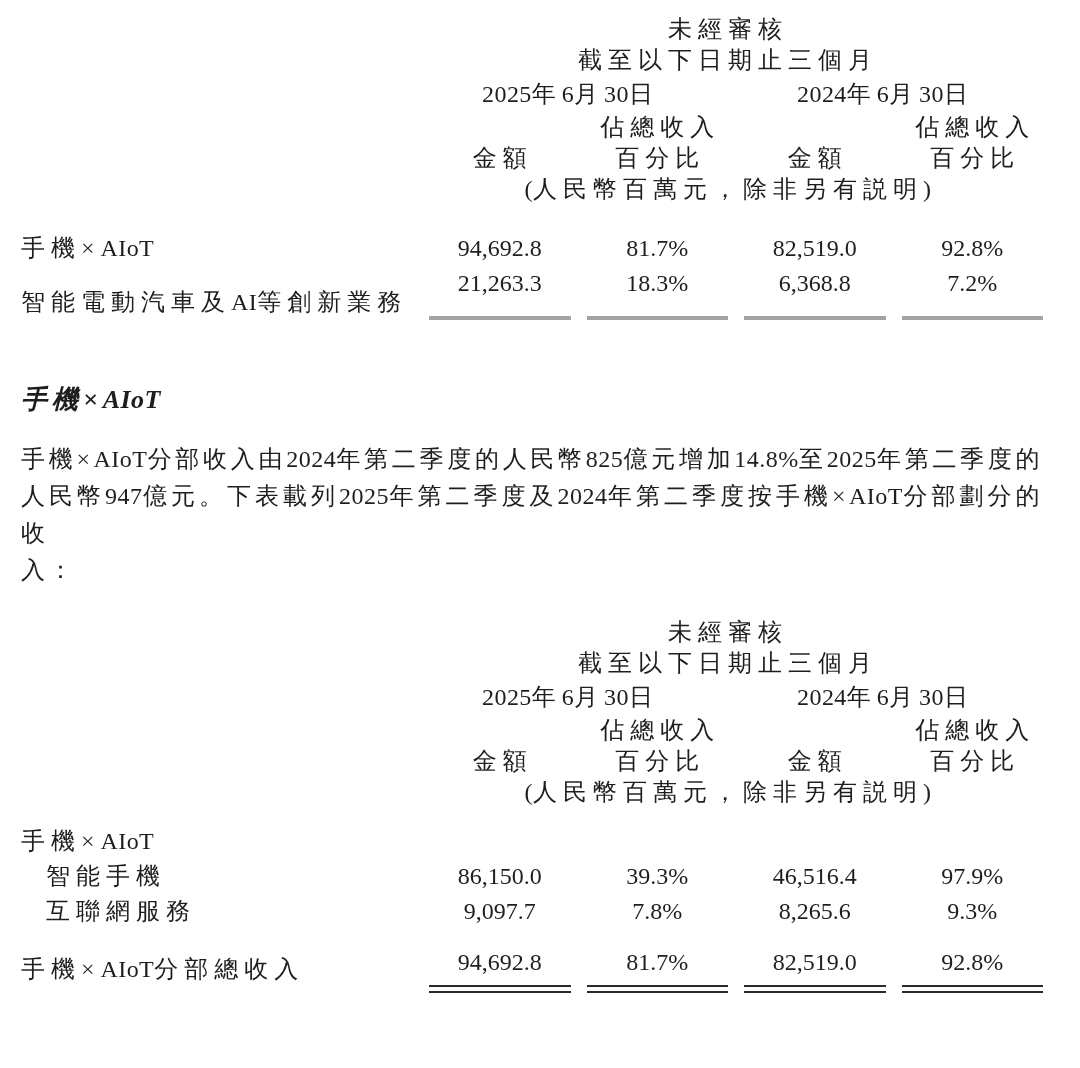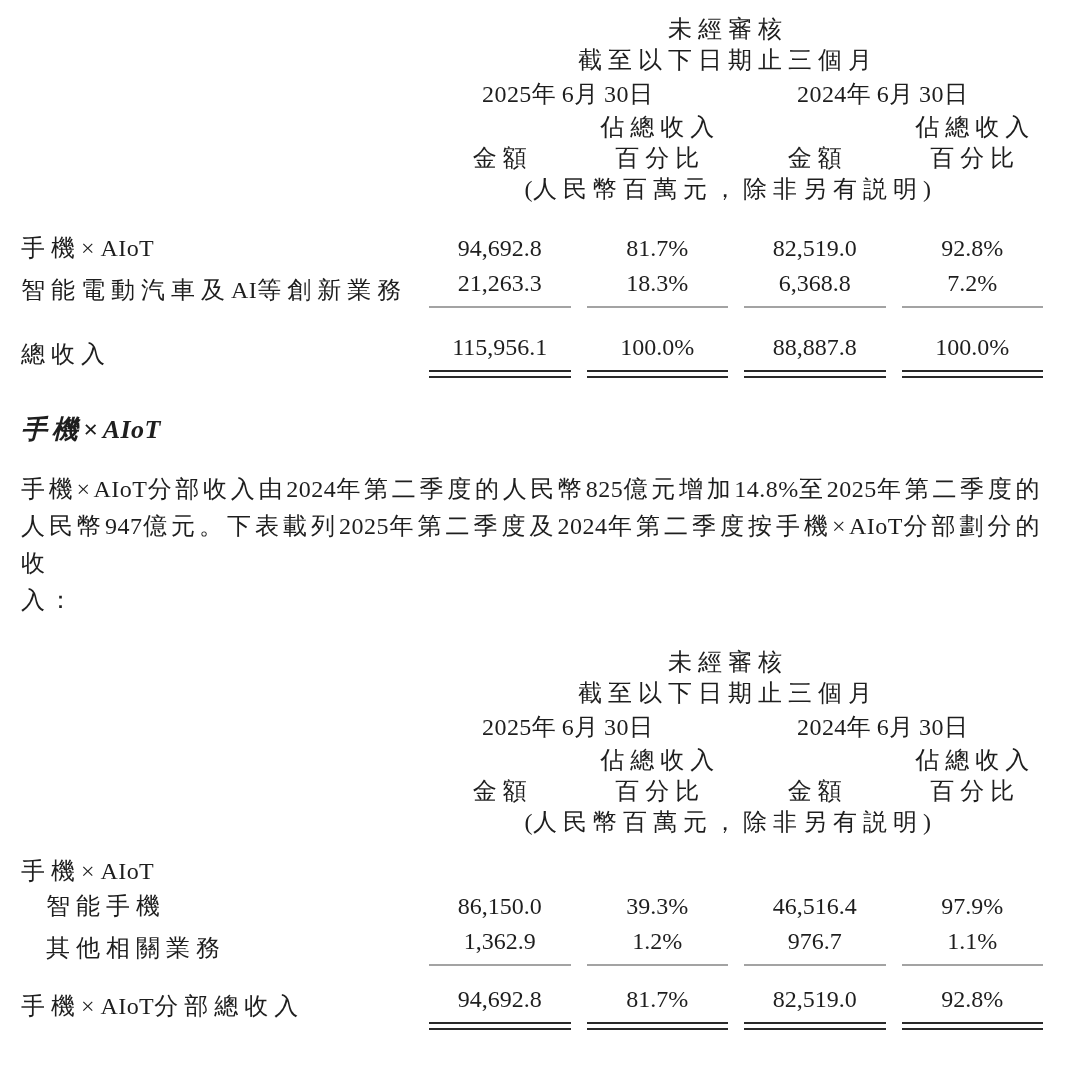--- a/index.html
+++ b/index.html
@@ -28,22 +28,22 @@
   .b { font-weight: normal; }
   .ctr { text-align: center; }
   .ind { padding-left: 25px; }
 
   .cjk { letter-spacing: 6px; }
   .cjk .lat { letter-spacing: 0.4px; }
   .tuck { margin-right: -6px; }
 
   td.num .numbox, td .numbox { margin-left: 16px; text-align: center; }
   tr.ul .numbox {
-    border-bottom: 2px solid #a3a3a3;
-    padding-bottom: 5px;
+    border-bottom: 4px solid #a3a3a3;
+    padding-bottom: 15px;
   }
   tr.dul .numbox {
     position: relative;
     border-bottom: 2px solid #2a2a2a;
     padding-bottom: 5px;
   }
   tr.dul .numbox::after {
     content: "";
     position: absolute; left: 0; right: 0; bottom: -8px;
     border-bottom: 2px solid #2a2a2a;
@@ -170,37 +170,20 @@
       <td>
             <div class="numbox">6,368.8</div>
           </td>
       <td>
             <div class="numbox">7.2%</div>
           </td>
     </tr>
     <tr class="sp mid">
           <td colspan="5"></td>
         </tr>
-    <tr class="d dul">
-      <td>
-            <div class="cjk b">總收入</div>
-          </td>
-      <td>
-            <div class="numbox b">115,956.1</div>
-          </td>
-      <td>
-            <div class="numbox b">100.0%</div>
-          </td>
-      <td>
-            <div class="numbox">88,887.8</div>
-          </td>
-      <td>
-            <div class="numbox">100.0%</div>
-          </td>
-    </tr>
   </tbody>
     </table>
 
   <div class="section-heading cjk">手機×<span class="lat">AIoT</span></div>
 
   <div class="paragraph">
     <div class="para-line cjk">手機×<span class="lat">AIoT</span>分部收入由<span class="lat">2024</span>年第二季度的人民幣<span class="lat">825</span>億元增加<span class="lat">14.8%</span>至<span class="lat">2025</span>年第二季度的</div>
     <div class="para-line cjk">人民幣<span class="lat">947</span>億元。下表載列<span class="lat">2025</span>年第二季度及<span class="lat">2024</span>年第二季度按手機×<span class="lat">AIoT</span>分部劃分的收</div>
     <div class="para-line cjk">入：</div>
   </div>
@@ -290,35 +273,35 @@
       <td>
             <div class="numbox b">39.3%</div>
           </td>
       <td>
             <div class="numbox">46,516.4</div>
           </td>
       <td>
             <div class="numbox">97.9%</div>
           </td>
     </tr>
-    <tr class="d ul">
-      <td>
-            <div class="cjk ind">其他相關業務</div>
-          </td>
-      <td>
-            <div class="numbox b">1,362.9</div>
-          </td>
-      <td>
-            <div class="numbox b">1.2%</div>
-          </td>
-      <td>
-            <div class="numbox">976.7</div>
-          </td>
-      <td>
-            <div class="numbox">1.1%</div>
+    <tr class="d">
+      <td>
+            <div class="cjk ind">互聯網服務</div>
+          </td>
+      <td>
+            <div class="numbox b">9,097.7</div>
+          </td>
+      <td>
+            <div class="numbox b">7.8%</div>
+          </td>
+      <td>
+            <div class="numbox">8,265.6</div>
+          </td>
+      <td>
+            <div class="numbox">9.3%</div>
           </td>
     </tr>
     <tr class="sp small">
           <td colspan="5"></td>
         </tr>
     <tr class="d dul">
       <td>
             <div class="cjk b">手機×<span class="lat">AIoT</span>分部總收入</div>
           </td>
       <td>

